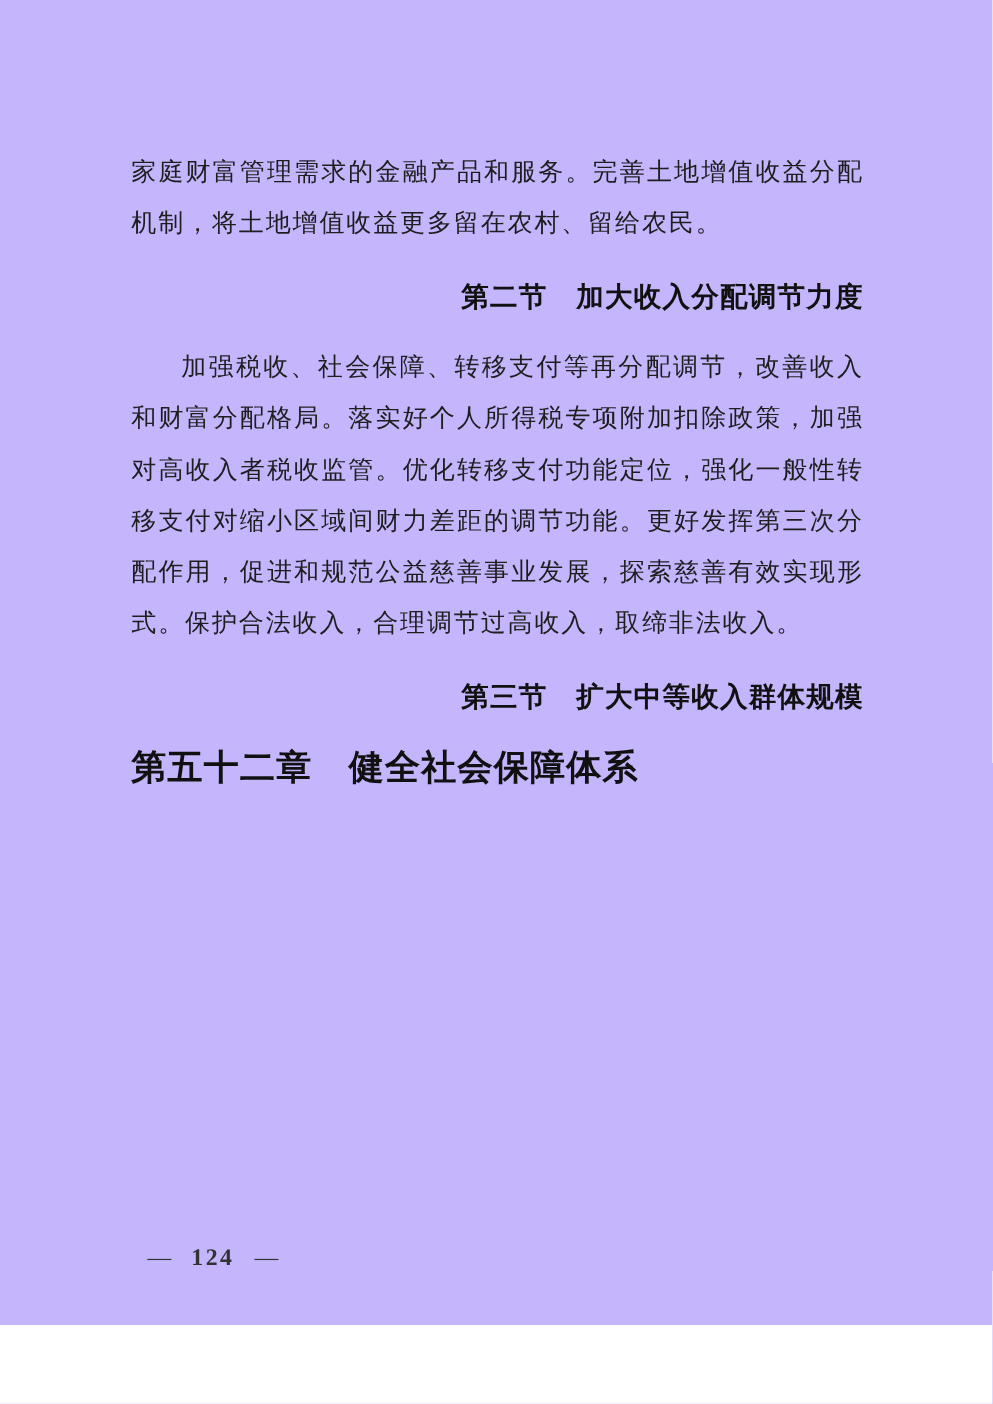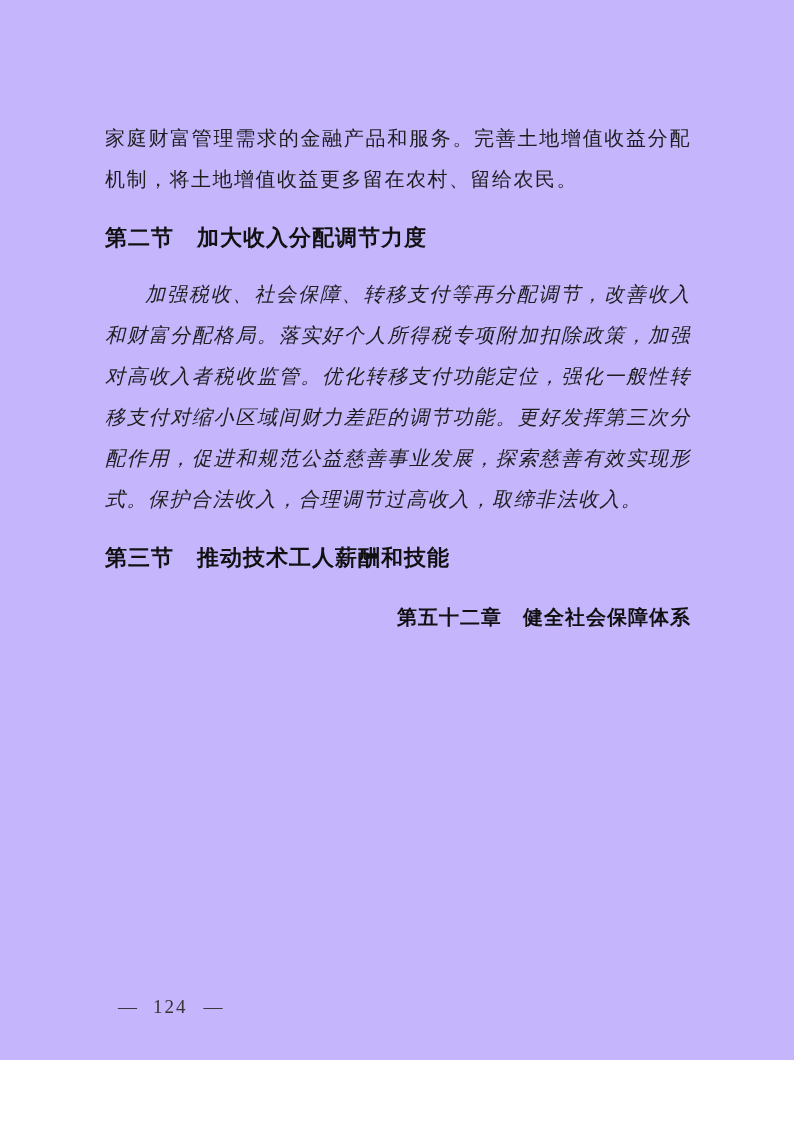--- a/index.html
+++ b/index.html
@@ -24,70 +24,70 @@
   }
   .body-para {
     margin: 0;
     font-size: 20px;
     line-height: 41px;
     letter-spacing: 1.5px;
     text-align: justify;
   }
   .indent {
     text-indent: 2em;
-    font-style: italic;
   }
   .section-heading {
     margin: 16px 0 14px 0;
     font-family: "Liberation Sans", sans-serif;
     font-weight: 700;
     font-size: 22px;
     line-height: 44px;
-    text-align: left;
+    text-align: right;
     letter-spacing: 1px;
     color: #111111;
   }
   .chapter-heading {
     margin: 10px 0 14px 0;
-    font-family: Liberation Sans, sans-serif;
+    font-family: Liberation Mono, monospace;
     font-weight: 700;
-    font-size: 20px;
+    font-size: 28px;
     line-height: 46px;
-    text-align: right;
+    text-align: left;
     letter-spacing: 1px;
     color: #111111;
   }
   .footer {
     position: absolute;
     left: 118px;
     top: 996px;
     font-family: "Liberation Serif", serif;
     font-size: 19px;
     color: #333333;
     display: flex;
     align-items: center;
   }
   .footer .pagenum {
     margin: 0 16px;
     letter-spacing: 2px;
+    font-weight: bold;
   }
 </style>
 </head>
 <body>
 
 <div class="page">
   <div class="content">
 
     <p class="body-para">家庭财富管理需求的金融产品和服务。完善土地增值收益分配机制，将土地增值收益更多留在农村、留给农民。</p>
 
     <h2 class="section-heading">第二节　加大收入分配调节力度</h2>
 
     <p class="body-para indent">加强税收、社会保障、转移支付等再分配调节，改善收入和财富分配格局。落实好个人所得税专项附加扣除政策，加强对高收入者税收监管。优化转移支付功能定位，强化一般性转移支付对缩小区域间财力差距的调节功能。更好发挥第三次分配作用，促进和规范公益慈善事业发展，探索慈善有效实现形式。保护合法收入，合理调节过高收入，取缔非法收入。</p>
 
-    <h2 class="section-heading">第三节　推动技术工人薪酬和技能</h2>
+    <h2 class="section-heading">第三节　扩大中等收入群体规模</h2>
 
 
     <h1 class="chapter-heading">第五十二章　健全社会保障体系</h1>
 
 
   </div>
 
   <div class="footer">
     <span>—</span>
     <span class="pagenum">124</span>

